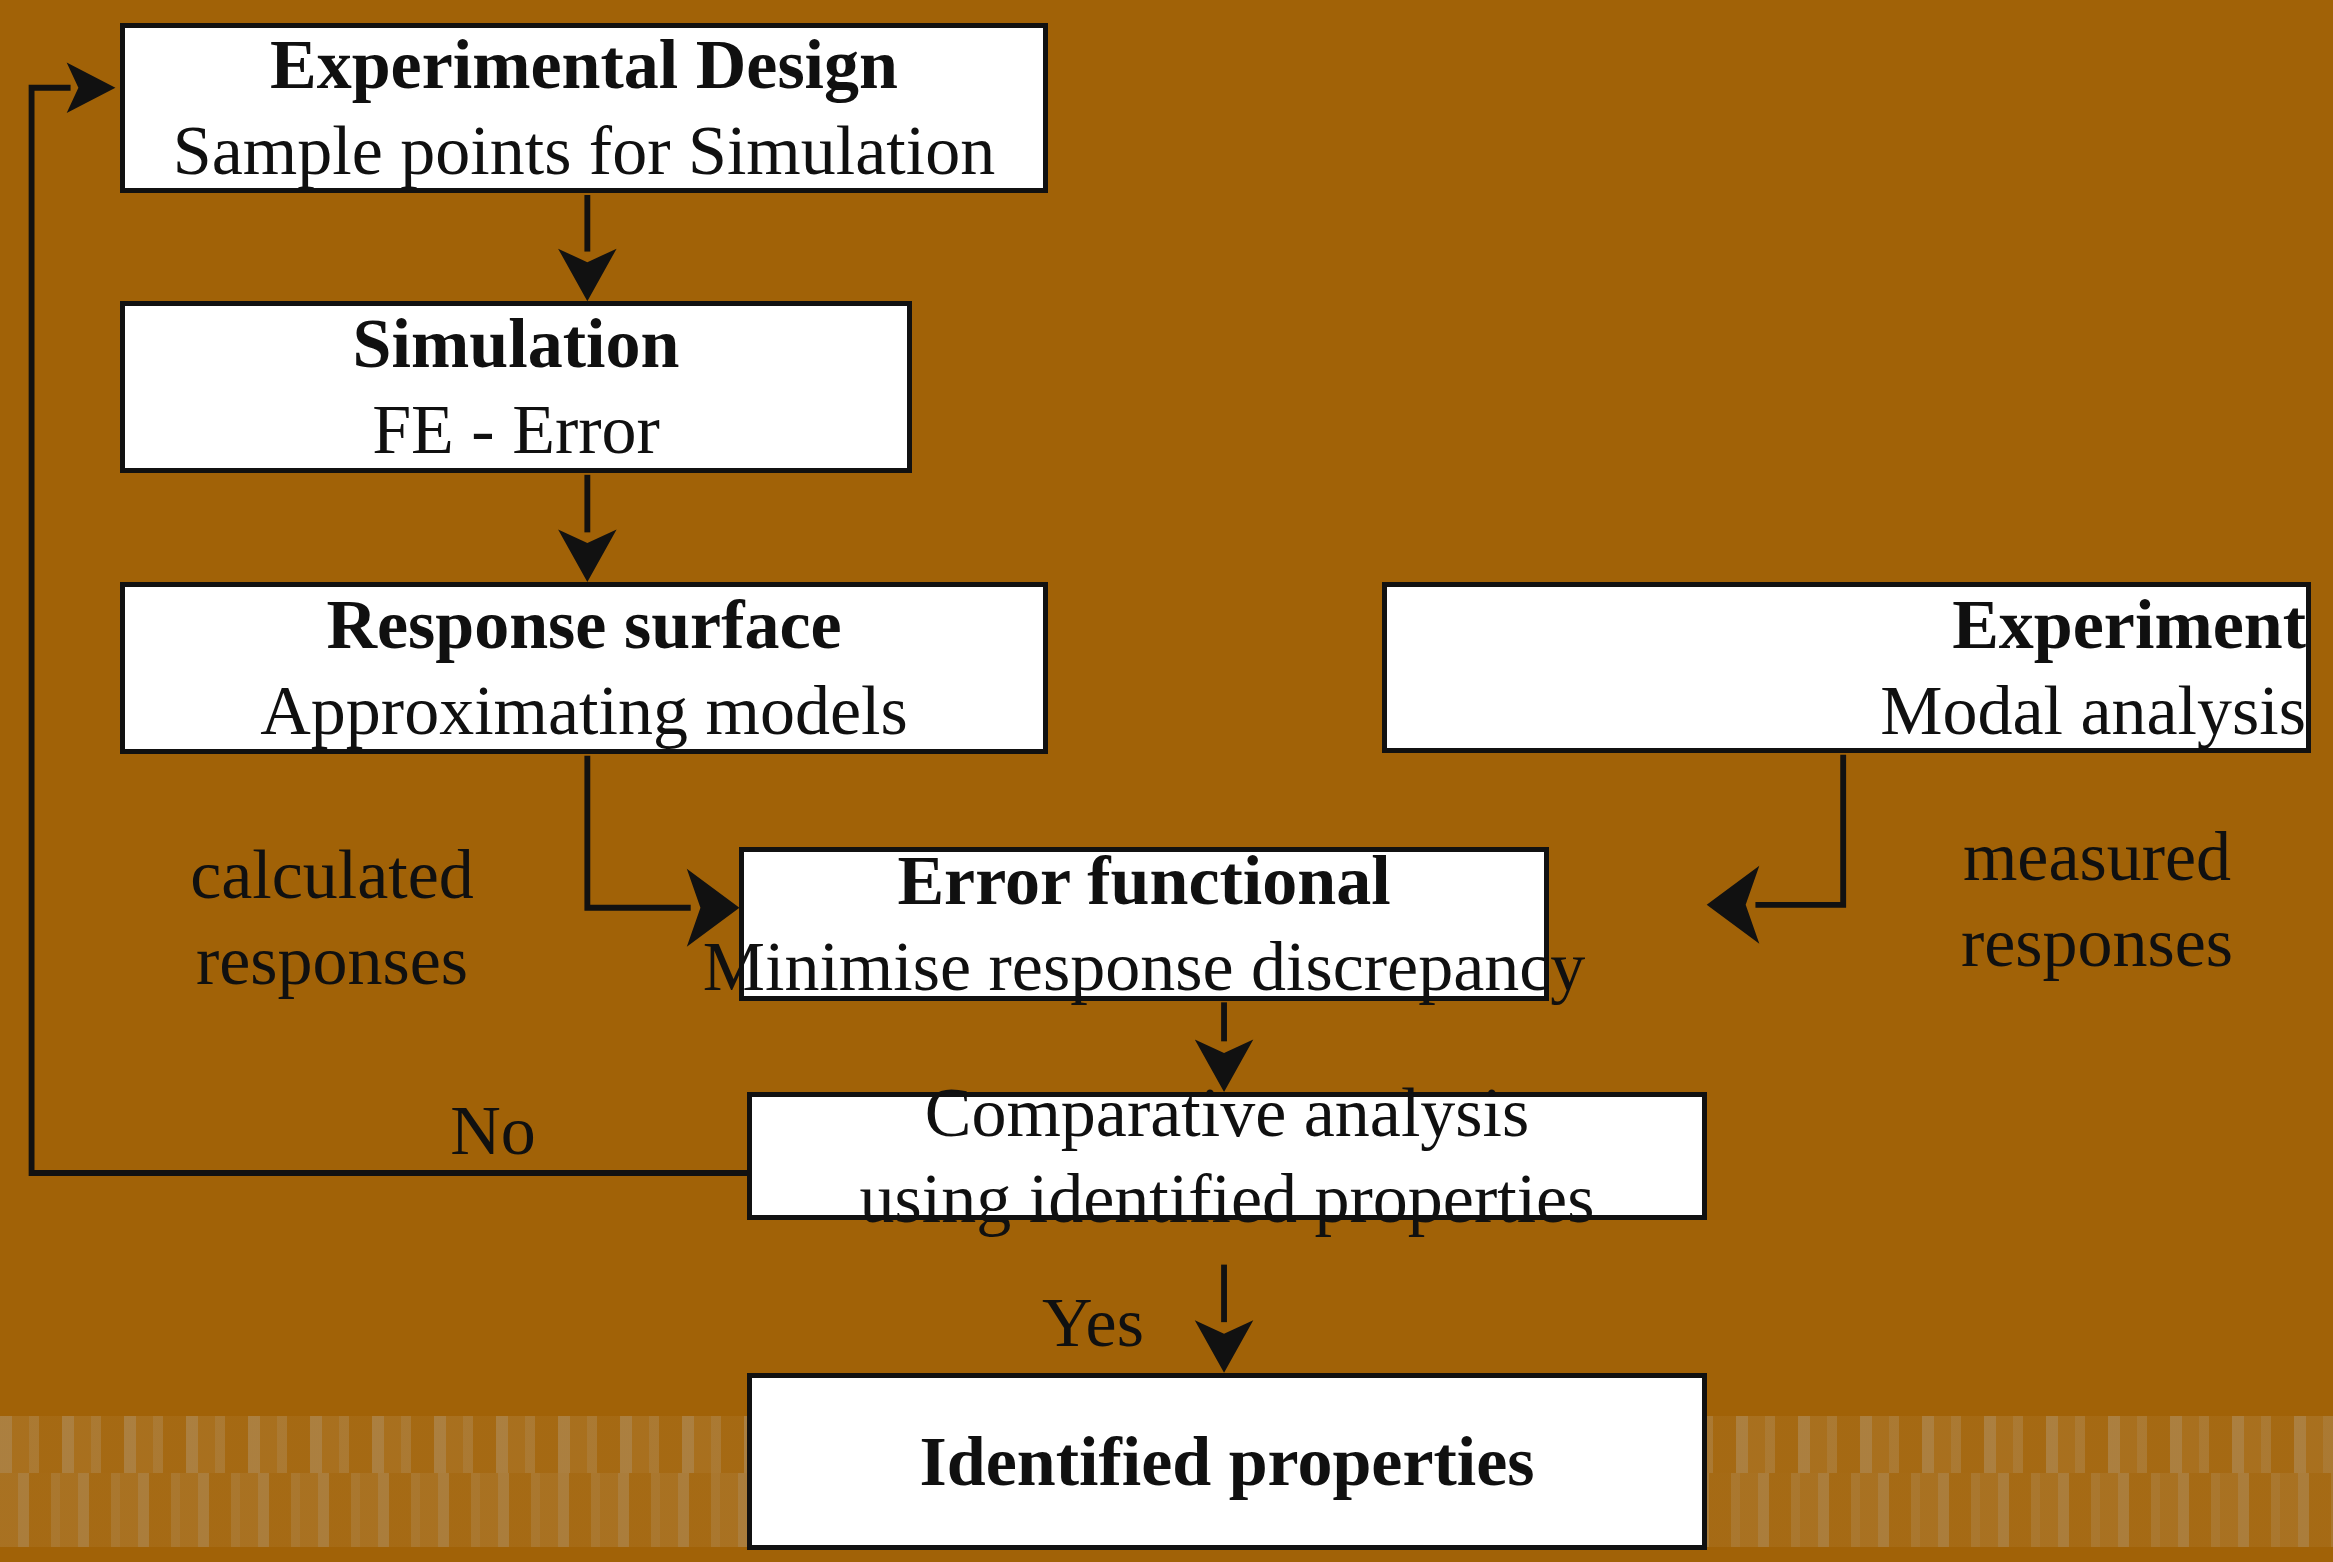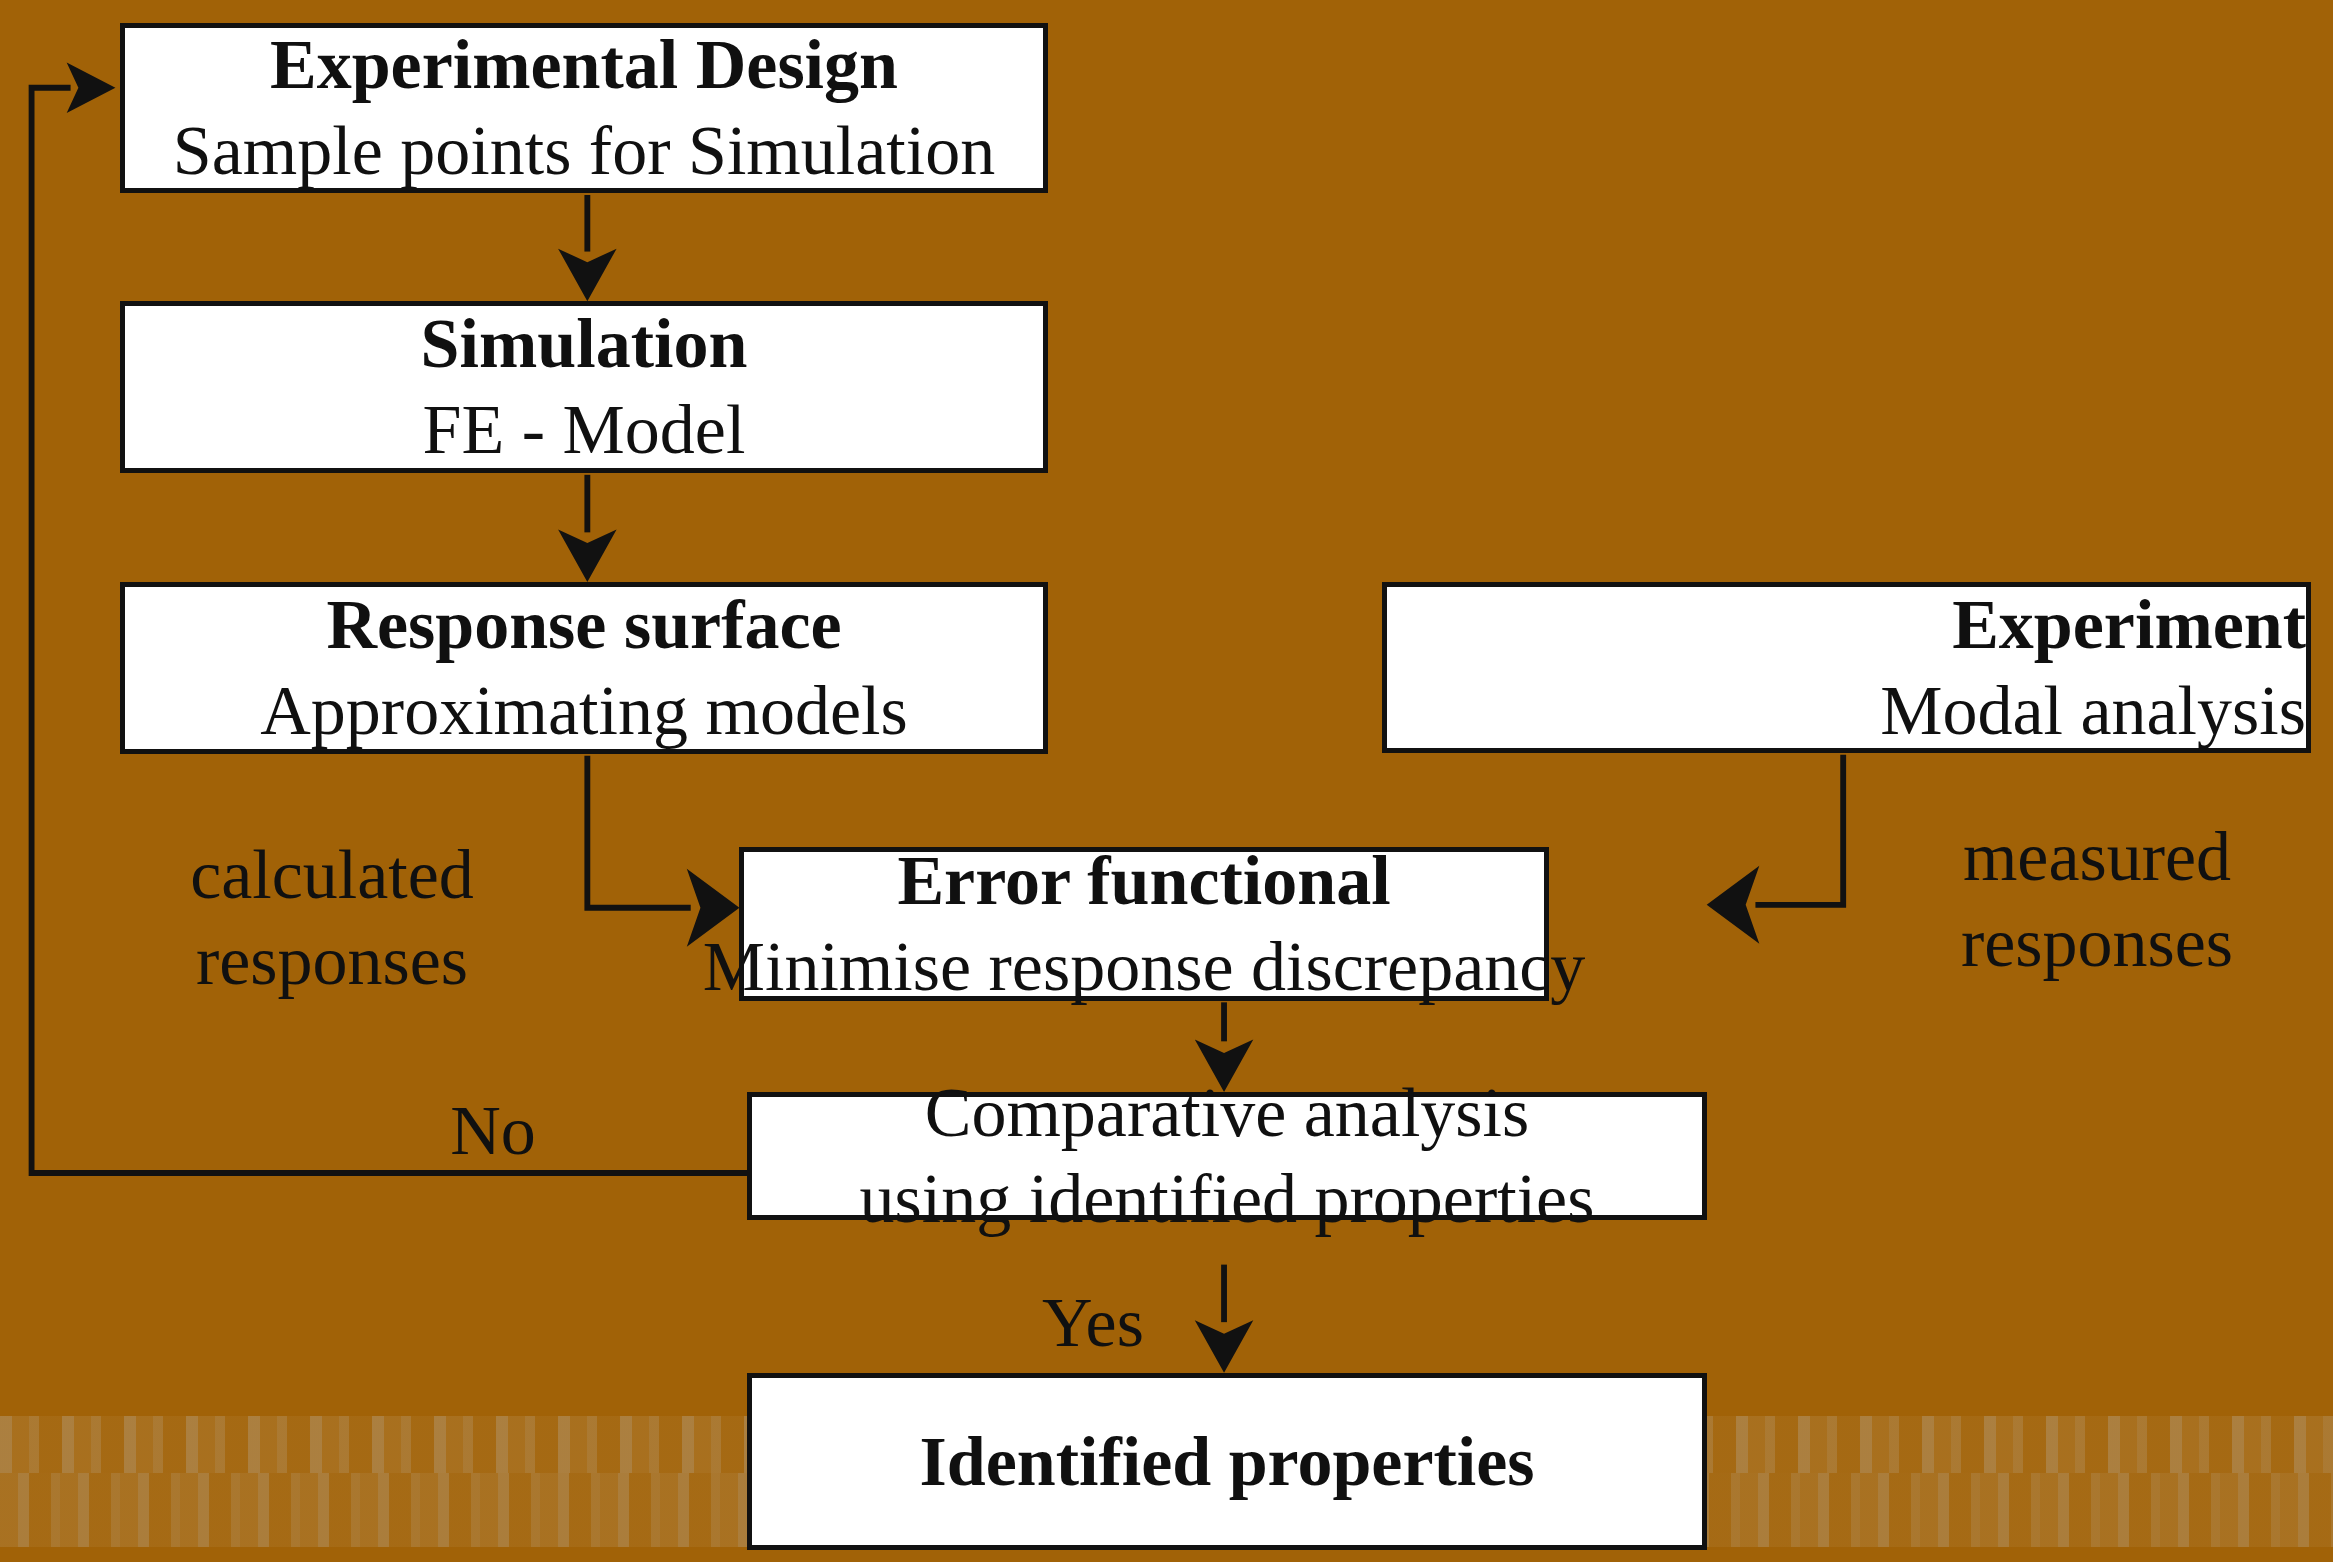--- a/index.html
+++ b/index.html
@@ -28,21 +28,21 @@
     align-items: center;
     text-align: center;
     font-size: 70px;
     line-height: 86px;
     z-index: 2;
   }
   .node .t { font-weight: bold; white-space: nowrap; }
   .node .s { font-weight: normal; white-space: nowrap; }
 
   #node-experimental-design { left: 120px; top:   23.4px; width: 928px; height: 170px; }
-  #node-simulation          { left: 120px; top:  301px; width: 928px; height: 172px; text-align: center; }
+  #node-simulation          { left: 120px; top:  301px; width: 792px; height: 172px; text-align: center; }
   #node-response-surface    { left: 120px; top:  582px; width: 928px; height: 172px; }
   #node-experiment          { left: 1382px; top: 582px; width: 929px; height: 171px; align-items: flex-end; }
   #node-error-functional    { left: 739px; top:  847px; width: 810px; height: 154px; }
   #node-comparative         { left: 747px; top: 1092px; width: 960px; height: 128px; }
   #node-identified          { left: 747px; top: 1373px; width: 960px; height: 177px; }
 
   
   .edge-label {
     position: absolute;
     text-align: center;
@@ -138,21 +138,21 @@
     </g>
   </svg>
 
   <div class="node" id="node-experimental-design">
     <span class="t">Experimental Design</span>
     <span class="s">Sample points for Simulation</span>
   </div>
 
   <div class="node" id="node-simulation">
     <span class="t">Simulation</span>
-    <span class="s">FE - Model</span>
+    <span class="s">FE - Error</span>
   </div>
 
   <div class="node" id="node-response-surface">
     <span class="t">Response surface</span>
     <span class="s">Approximating models</span>
   </div>
 
   <div class="node" id="node-experiment">
     <span class="t">Experiment</span>
     <span class="s">Modal analysis</span>

